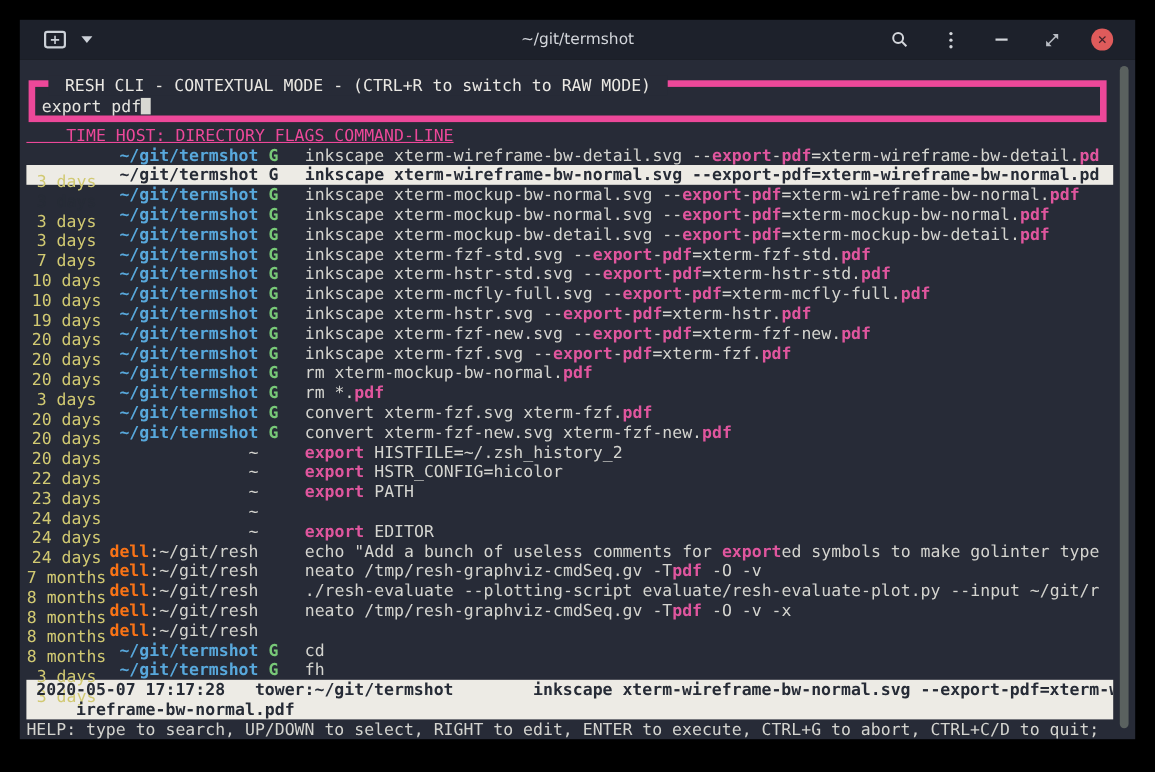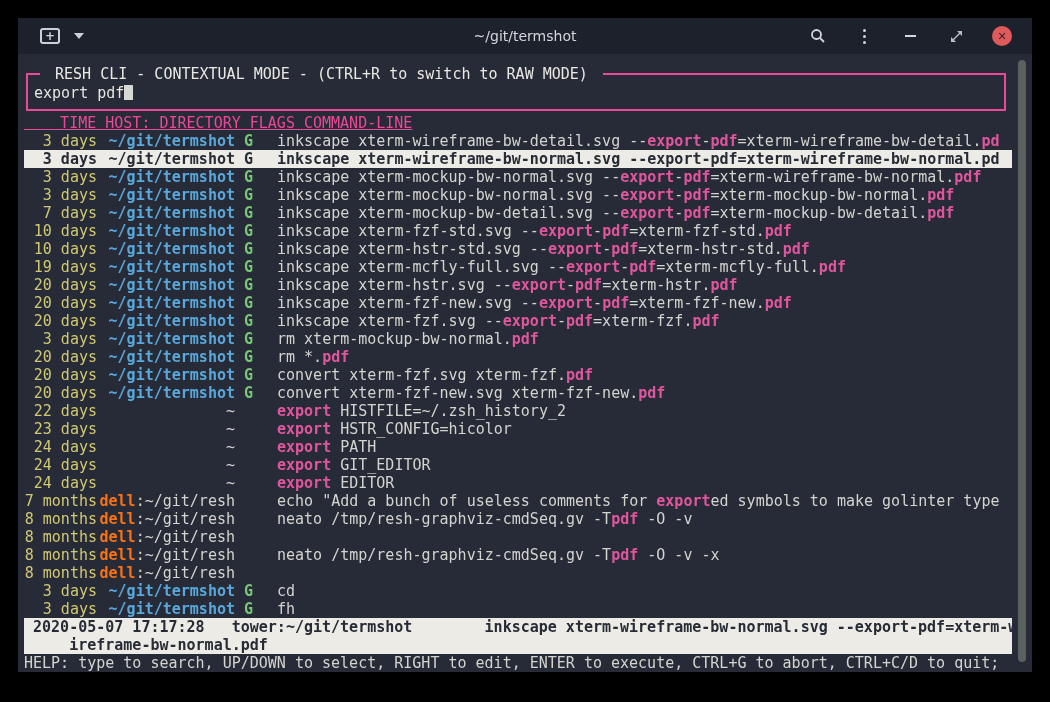--- a/index.html
+++ b/index.html
@@ -27,31 +27,31 @@
                color:#44222a; font-size:11px; font-weight:bold; display:flex;
                align-items:center; justify-content:center; }
 
   
   .terminal { position:relative; width:1014px; height:618px; background:#272b37;
               color:#d4d4cf; font-size:15px; line-height:18px; overflow:hidden; }
   .term-inner { position:absolute; left:6px; top:6px; width:988px; }
 
   .searcharea { position:relative; height:54px; }
   .resh-box { position:absolute; left:2px; top:13px; width:980px; height:38px;
-              border:2px solid #ec4899; }
+              border:6px solid #ec4899; }
   .resh-box-title { position:absolute; top:-10px; left:12px; background:#272b37;
                     padding:0 6px; color:#eae8e3; white-space:pre; }
   .resh-query { position:absolute; left:6px; top:9px; white-space:pre; color:#e6e5e0; }
   .cursor-block { display:inline-block; width:9px; height:15px; background:#d8d8d2;
                   vertical-align:-2px; }
 
   .tbl-header { height:18px; white-space:pre; text-decoration:underline; color:#ec4899; }
 
   .row { display:flex; height:18px; white-space:pre; }
-  .c-time { width:73px; text-align:right; color:#d1c972; flex:none; }
+  .c-time { width:73px; text-align:center; color:#d1c972; flex:none;margin-top:24px; }
   .c-dir  { width:138px; text-align:right; flex:none; overflow:hidden; }
   .c-flag { width:9px; margin-left:9px; color:#78c878; font-weight:bold; flex:none; }
   .c-cmd  { flex:1; margin-left:24px; overflow:hidden; }
   .dir-blue { color:#58a8dc; font-weight:bold; }
   .dir-red  { color:#f97316;font-weight:bold; }
   .dir-fg   { color:#d4d4cf; }
   .hl { color:#e0569e; font-weight:bold; }
 
   .row.selected { background:#edebe5; font-weight:bold; }
   .row.selected .c-time, .row.selected .c-flag, .row.selected .c-cmd,
@@ -126,25 +126,25 @@
           <div class="row"><span class="c-time">20 days</span><span class="c-dir"><span class="dir-blue">~/git/termshot</span></span><span class="c-flag">G</span><span class="c-cmd"><span class="">inkscape xterm-hstr.svg --</span><span class="hl">export</span><span class="">-</span><span class="hl">pdf</span><span class="">=xterm-hstr.</span><span class="hl">pdf</span></span></div>
           <div class="row"><span class="c-time">20 days</span><span class="c-dir"><span class="dir-blue">~/git/termshot</span></span><span class="c-flag">G</span><span class="c-cmd"><span class="">inkscape xterm-fzf-new.svg --</span><span class="hl">export</span><span class="">-</span><span class="hl">pdf</span><span class="">=xterm-fzf-new.</span><span class="hl">pdf</span></span></div>
           <div class="row"><span class="c-time">20 days</span><span class="c-dir"><span class="dir-blue">~/git/termshot</span></span><span class="c-flag">G</span><span class="c-cmd"><span class="">inkscape xterm-fzf.svg --</span><span class="hl">export</span><span class="">-</span><span class="hl">pdf</span><span class="">=xterm-fzf.</span><span class="hl">pdf</span></span></div>
           <div class="row"><span class="c-time">3 days</span><span class="c-dir"><span class="dir-blue">~/git/termshot</span></span><span class="c-flag">G</span><span class="c-cmd"><span class="">rm xterm-mockup-bw-normal.</span><span class="hl">pdf</span></span></div>
           <div class="row"><span class="c-time">20 days</span><span class="c-dir"><span class="dir-blue">~/git/termshot</span></span><span class="c-flag">G</span><span class="c-cmd"><span class="">rm *.</span><span class="hl">pdf</span></span></div>
           <div class="row"><span class="c-time">20 days</span><span class="c-dir"><span class="dir-blue">~/git/termshot</span></span><span class="c-flag">G</span><span class="c-cmd"><span class="">convert xterm-fzf.svg xterm-fzf.</span><span class="hl">pdf</span></span></div>
           <div class="row"><span class="c-time">20 days</span><span class="c-dir"><span class="dir-blue">~/git/termshot</span></span><span class="c-flag">G</span><span class="c-cmd"><span class="">convert xterm-fzf-new.svg xterm-fzf-new.</span><span class="hl">pdf</span></span></div>
           <div class="row"><span class="c-time">22 days</span><span class="c-dir"><span class="dir-fg">~</span></span><span class="c-flag"></span><span class="c-cmd"><span class="hl">export</span><span class=""> HISTFILE=~/.zsh_history_2</span></span></div>
           <div class="row"><span class="c-time">23 days</span><span class="c-dir"><span class="dir-fg">~</span></span><span class="c-flag"></span><span class="c-cmd"><span class="hl">export</span><span class=""> HSTR_CONFIG=hicolor</span></span></div>
           <div class="row"><span class="c-time">24 days</span><span class="c-dir"><span class="dir-fg">~</span></span><span class="c-flag"></span><span class="c-cmd"><span class="hl">export</span><span class=""> PATH</span></span></div>
-          <div class="row"><span class="c-time">24 days</span><span class="c-dir"><span class="dir-fg">~</span></span><span class="c-flag"></span><span class="c-cmd"><span class="hl">export</span><span class=""> GIT_EDITOR</span></span></div>
+          <div class="row"><span class="c-time">24 days</span><span class="c-dir"><span class="dir-fg">~</span></span><span class="c-flag"></span></div>
           <div class="row"><span class="c-time">24 days</span><span class="c-dir"><span class="dir-fg">~</span></span><span class="c-flag"></span><span class="c-cmd"><span class="hl">export</span><span class=""> EDITOR</span></span></div>
           <div class="row"><span class="c-time">7 months</span><span class="c-dir"><span class="dir-red">dell</span><span class="dir-fg">:~/git/resh</span></span><span class="c-flag"></span><span class="c-cmd"><span class="">echo "Add a bunch of useless comments for </span><span class="hl">export</span><span class="">ed symbols to make golinter type</span></span></div>
           <div class="row"><span class="c-time">8 months</span><span class="c-dir"><span class="dir-red">dell</span><span class="dir-fg">:~/git/resh</span></span><span class="c-flag"></span><span class="c-cmd"><span class="">neato /tmp/resh-graphviz-cmdSeq.gv -T</span><span class="hl">pdf</span><span class=""> -O -v</span></span></div>
-          <div class="row"><span class="c-time">8 months</span><span class="c-dir"><span class="dir-red">dell</span><span class="dir-fg">:~/git/resh</span></span><span class="c-flag"></span></div>
+          <div class="row"><span class="c-time">8 months</span><span class="c-dir"><span class="dir-red">dell</span><span class="dir-fg">:~/git/resh</span></span><span class="c-flag"></span><span class="c-cmd"><span class="">./resh-evaluate --plotting-script evaluate/resh-evaluate-plot.py --input ~/git/r</span></span></div>
           <div class="row"><span class="c-time">8 months</span><span class="c-dir"><span class="dir-red">dell</span><span class="dir-fg">:~/git/resh</span></span><span class="c-flag"></span><span class="c-cmd"><span class="">neato /tmp/resh-graphviz-cmdSeq.gv -T</span><span class="hl">pdf</span><span class=""> -O -v -x</span></span></div>
           <div class="row"><span class="c-time">8 months</span><span class="c-dir"><span class="dir-red">dell</span><span class="dir-fg">:~/git/resh</span></span><span class="c-flag"></span></div>
           <div class="row"><span class="c-time">3 days</span><span class="c-dir"><span class="dir-blue">~/git/termshot</span></span><span class="c-flag">G</span><span class="c-cmd"><span class="">cd</span></span></div>
           <div class="row"><span class="c-time">3 days</span><span class="c-dir"><span class="dir-blue">~/git/termshot</span></span><span class="c-flag">G</span><span class="c-cmd"><span class="">fh</span></span></div>
         </div>
 
       <div class="status">
         <div> 2020-05-07 17:17:28   tower:~/git/termshot        inkscape xterm-wireframe-bw-normal.svg --export-pdf=xterm-w</div>
         <div>     ireframe-bw-normal.pdf</div>
       </div>

